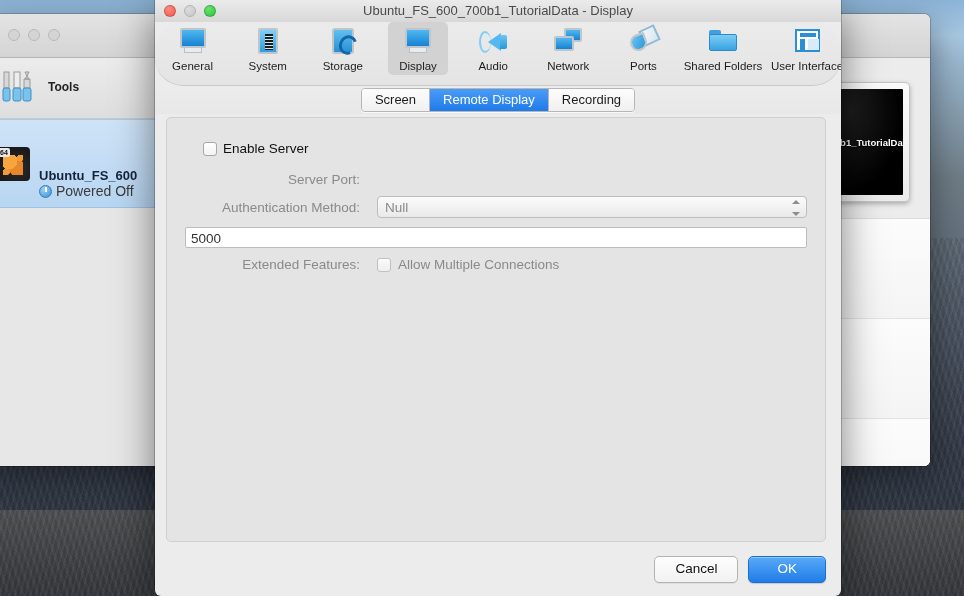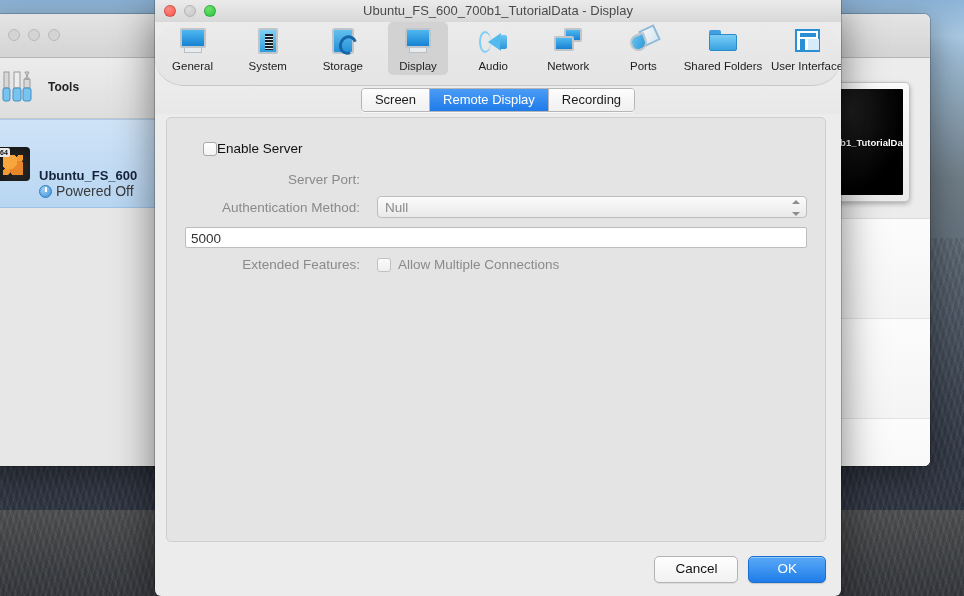--- a/index.html
+++ b/index.html
@@ -284,21 +284,21 @@
   #panel {
     margin: 3px 15px 0 11px;
     flex: 1 1 auto;
     background: #e4e4e4;
     border: 1px solid #cfcfcf;
     border-radius: 5px;
     padding: 20px 18px;
     position: relative;
   }
   .row-check {
-    display: flex; align-items: center; gap: 0; margin: 3px 0 16px 18px;
+    display: flex; align-items: center; gap: 6px; margin: 3px 0 16px 18px;
   }
   .cbox {
     width: 14px; height: 14px; flex: 0 0 14px;
     background: linear-gradient(180deg, #fff, #f3f3f3);
     border: 1px solid #a8a8a8; border-radius: 3px;
     box-shadow: inset 0 1px 0 #fff;
   }
   .cbox.dim { border-color: #c0c0c0; background: linear-gradient(180deg,#fafafa,#efefef); }
   .row-check label { font-size: 13.5px; color: #111; }
 

